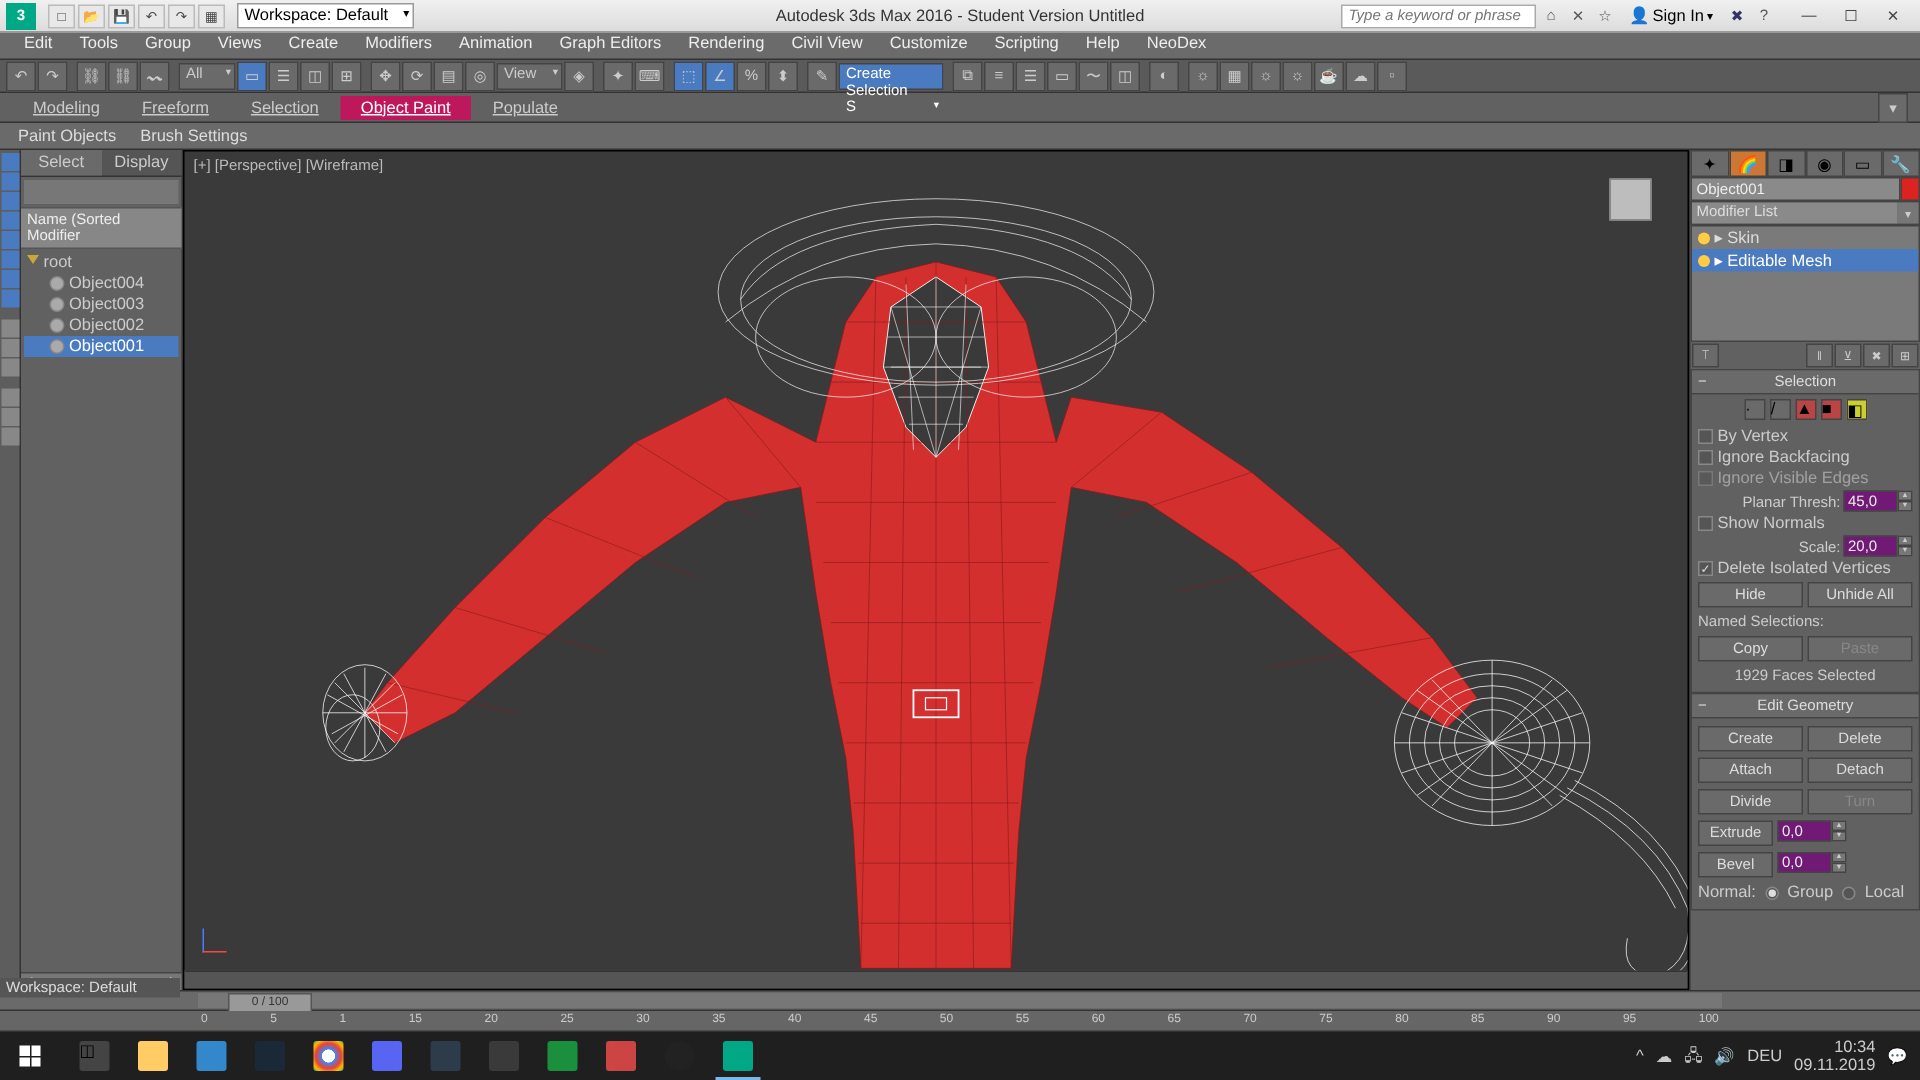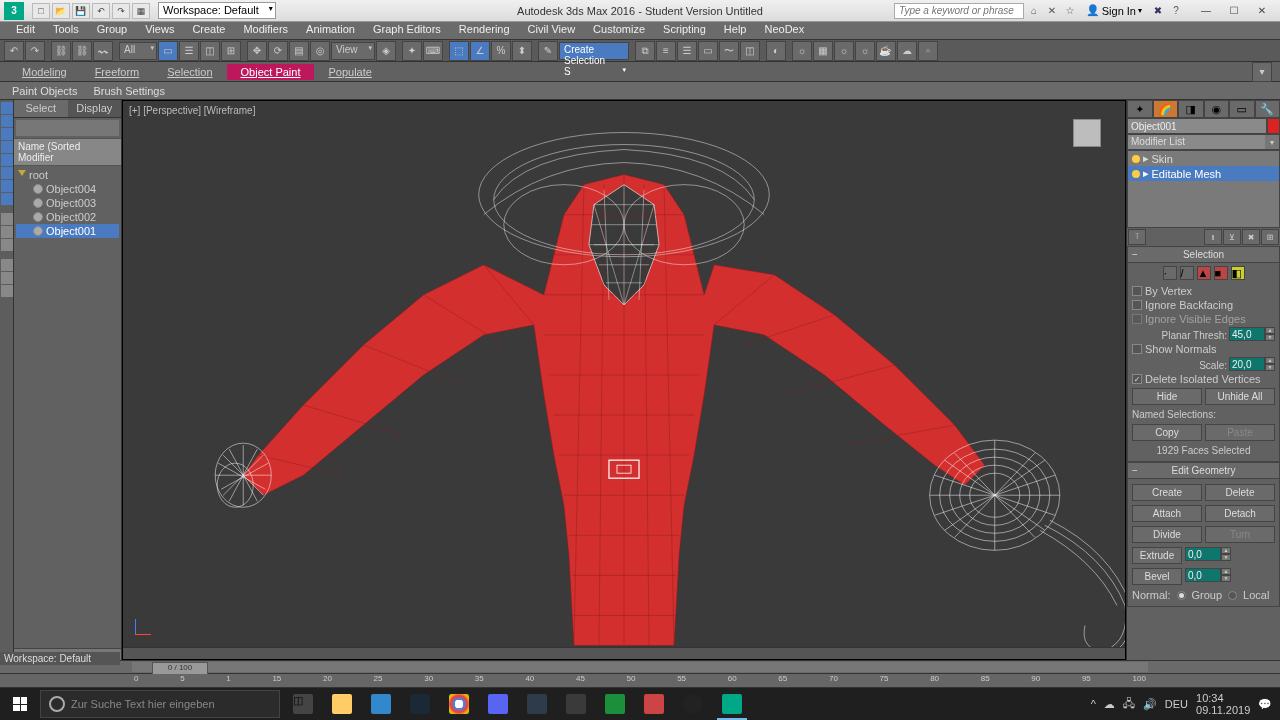--- a/index.html
+++ b/index.html
@@ -79,21 +79,21 @@
 .rollout-body { padding: 3px 4px; background: #616161; }
 .sel-icons { display: flex; justify-content: center; gap: 3px; margin-bottom: 4px;}
 .sel-icon { width: 14px; height: 14px; border: 1px solid #444; background:#6a6a6a;}
 .sel-icon.v { background:#b44;}
 .sel-icon.p { background:#cc3;}
 .chk-row { display: flex; align-items: center; gap: 3px; color: #ccc; font-size: 10px; padding: 1px 0; }
 .chk { width: 10px; height: 10px; border: 1px solid #888; background: #555; display:flex;align-items:center;justify-content:center;font-size:8px;color:#ddd;}
 .spinner-row { display:flex; align-items:flex-end; gap:2px; padding: 1px 0;}
 .spinner-row label { color:#ccc; font-size:10px; flex:1; text-align:right;}
 .spinner { display:flex; }
-.spinner input { width: 36px; height: 14px; background: #0f766e; border: 1px solid #444; color: #eee; font-size: 10px; padding: 0 2px; }
+.spinner input { width: 36px; height: 14px; background: #701a75; border: 1px solid #444; color: #eee; font-size: 10px; padding: 0 2px; }
 .spin-btns { display:flex; flex-direction:column;}
 .spin-btn { width:10px; height:7px; background:#777; border:1px solid #444; font-size:5px; color:#ccc; line-height:5px; text-align:center;}
 .btn-row { display: flex; gap: 3px; padding: 2px 0; }
 .btn { flex: 1; background: #6a6a6a; border: 1px solid #444; padding: 2px 0; text-align: center; color: #ddd; font-size: 10px; }
 .btn.disabled { color:#888; }
 .label-row { color: #ccc; font-size: 10px; padding: 2px 0;}
 .info-row { text-align:center; color:#ccc; font-size:10px; padding: 2px 0;}
 .radio-row { display:flex; gap:6px; align-items:center; color:#ccc; font-size:10px; padding:2px 0;}
 .radio { width:9px; height:9px; border:1px solid #888; border-radius:50%; background:#555; display:flex;align-items:center;justify-content:center;}
 .radio.on::after { content:""; width:5px; height:5px; background:#ddd; border-radius:50%;}
@@ -117,21 +117,21 @@
 .win-logo { width:14px; height:14px; display:grid; grid-template:1fr 1fr/1fr 1fr; gap:1px;}
 .win-logo div { background:#fff;}
 .search-task { flex: 0 0 240px; height: 28px; background: #2b2b2b; display: flex; align-items: center; gap: 6px; padding: 0 8px; color: #888; border:1px solid #444;}
 .cortana { width:16px; height:16px; border:2px solid #aaa; border-radius:50%;}
 .task-icons { display: flex; gap: 1px; margin-left: 4px; }
 .task-icon { width: 38px; height: 32px; display: flex; align-items: center; justify-content: center; position:relative;}
 .task-icon.active::after { content:""; position:absolute; bottom:0; left:4px; right:4px; height:2px; background:#76b9ed;}
 .task-icon .ico { width:20px; height:20px; background:#666; border-radius:2px;}
 .tray { margin-left: auto; display: flex; align-items: center; gap: 8px; padding: 0 8px; color: #ccc; font-size: 10px; }
 .tray-icon { font-size:11px; color:#ccc;}
-.clock { text-align: left; line-height: 12px; font-size: 10px; }
+.clock { text-align: right; line-height: 12px; font-size: 10px; }
 .viewport-scroll-h { position:absolute; bottom:0; left:0; right:0; height:12px; background:#555; border-top:1px solid #333;}
 .ws-footer { position:absolute; left:0; top:-2px; width:120px; background:#555; padding:1px 4px; font-size:10px; color:#ddd; transform:translateY(-100%);}
 </style>
 </head>
 <body>
 
 <div class="titlebar">
   <div class="max-icon">3</div>
   <div class="qat">
     <div class="qat-btn">□</div>
@@ -586,24 +586,20 @@
 
 <div class="taskbar">
   <div class="start-btn">
       <div class="win-logo">
         <div></div>
         <div></div>
         <div></div>
         <div></div>
       </div>
     </div>
-  <div class="search-task">
-      <div class="cortana"></div>
-      <span>Zur Suche Text hier eingeben</span>
-    </div>
   <div class="task-icons">
     <div class="task-icon">
         <div class="ico" style="background:#444">◫</div>
       </div>
     <div class="task-icon">
         <div class="ico" style="background:#ffcc66"></div>
       </div>
     <div class="task-icon">
         <div class="ico" style="background:#3388cc"></div>
       </div>

